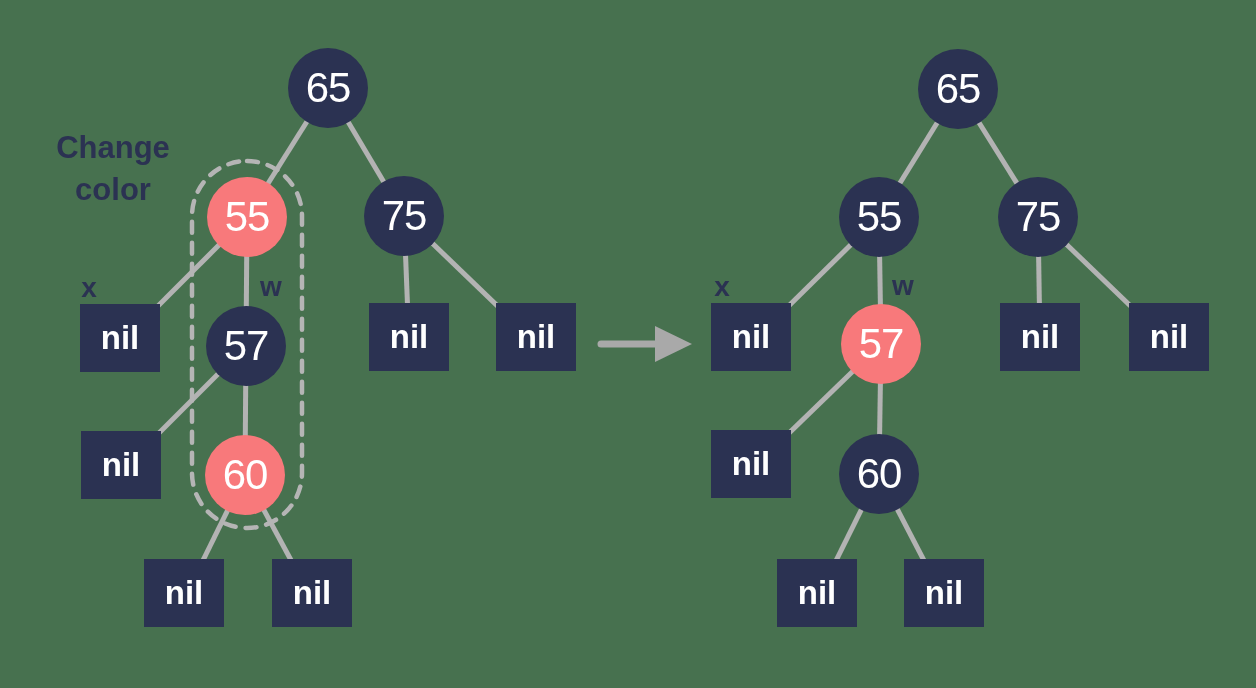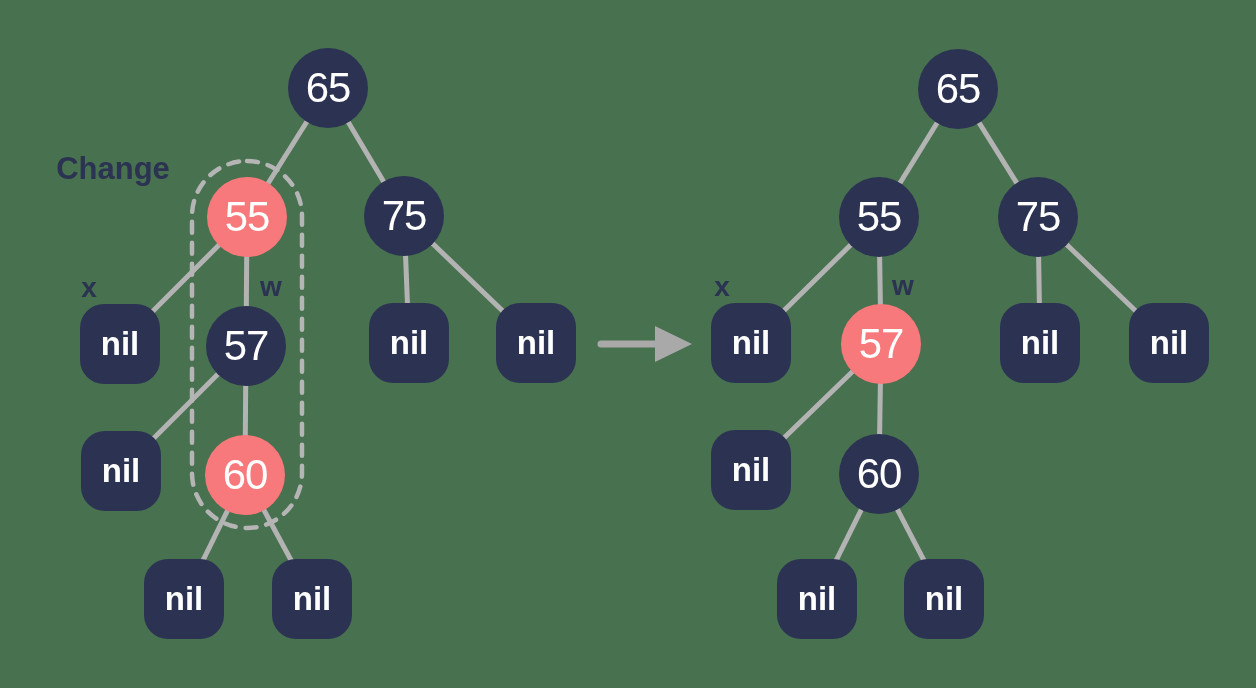--- a/index.html
+++ b/index.html
@@ -5,21 +5,21 @@
   html,body{margin:0;padding:0;}
   body{background:var(--background,#47714f);font-family:"Liberation Sans",sans-serif;}
   .canvas{position:relative;width:1256px;height:688px;background:var(--background,#47714f);overflow:hidden;}
   .edges-layer{position:absolute;left:0;top:0;width:1256px;height:688px;}
   .edge{stroke:var(--edge,#b3b3b3);stroke-width:5;}
   .capsule{fill:none;stroke:var(--dashed-outline,#b5b5b5);stroke-width:4.5;stroke-dasharray:11 10;stroke-linecap:round;}
   .arrow-line{stroke:var(--arrow,#a9a9a9);stroke-width:7;stroke-linecap:round;}
   .arrow-head{fill:var(--arrow,#a9a9a9);}
   .circle{position:absolute;width:80px;height:80px;border-radius:50%;display:flex;align-items:center;justify-content:center;
           color:var(--node-text,#ffffff);font-size:42px;font-weight:400;letter-spacing:-1px;}
-  .nilbox{position:absolute;width:80px;height:80px;border-radius:24px;display:flex;align-items:center;justify-content:center;
+  .nilbox{position:absolute;width:80px;height:68px;border-radius:0;display:flex;align-items:center;justify-content:center;
           color:var(--node-text,#ffffff);font-size:33px;font-weight:700;}
   .dark{background:var(--node-dark,#2b3252);}
   .red{background:var(--node-red,#f8797b);}
   .ptr-label{position:absolute;transform:translate(-50%,-50%);color:var(--node-dark,#2b3252);
              font-size:28px;font-weight:700;line-height:1;}
   .annotation{position:absolute;transform:translate(-50%,-50%);color:var(--node-dark,#2b3252);
               font-size:31px;font-weight:700;text-align:center;line-height:42px;}
 </style>
 </head>
 <body>
@@ -57,20 +57,21 @@
       <line class="edge" x1="881" y1="344" x2="879" y2="474"></line>
       <line class="edge" x1="879" y1="474" x2="817" y2="599"></line>
       <line class="edge" x1="879" y1="474" x2="944" y2="599"></line>
       <line class="edge" x1="1038" y1="217" x2="1040" y2="343"></line>
       <line class="edge" x1="1038" y1="217" x2="1169" y2="343"></line>
     </g>
   </svg>
 
   <div class="annotation" style="left:113px;top:169px;">
     <div>Change</div>
+    <div>color</div>
   </div>
 
   <div class="circle dark" style="left:288px;top:48px;">65</div>
   <div class="circle red" style="left:207px;top:177px;">55</div>
   <div class="circle dark" style="left:364px;top:176px;">75</div>
   <div class="nilbox dark" style="left:80px;top:304px;">nil</div>
   <div class="circle dark" style="left:206px;top:306px;">57</div>
   <div class="nilbox dark" style="left:369px;top:303px;">nil</div>
   <div class="nilbox dark" style="left:496px;top:303px;">nil</div>
   <div class="nilbox dark" style="left:81px;top:431px;">nil</div>

